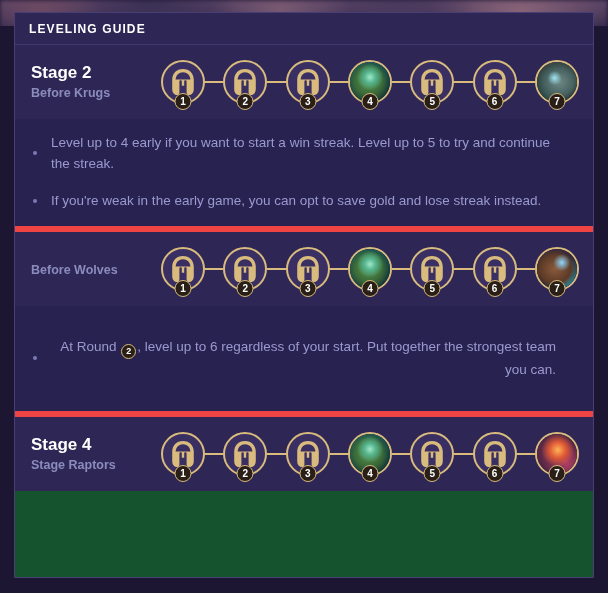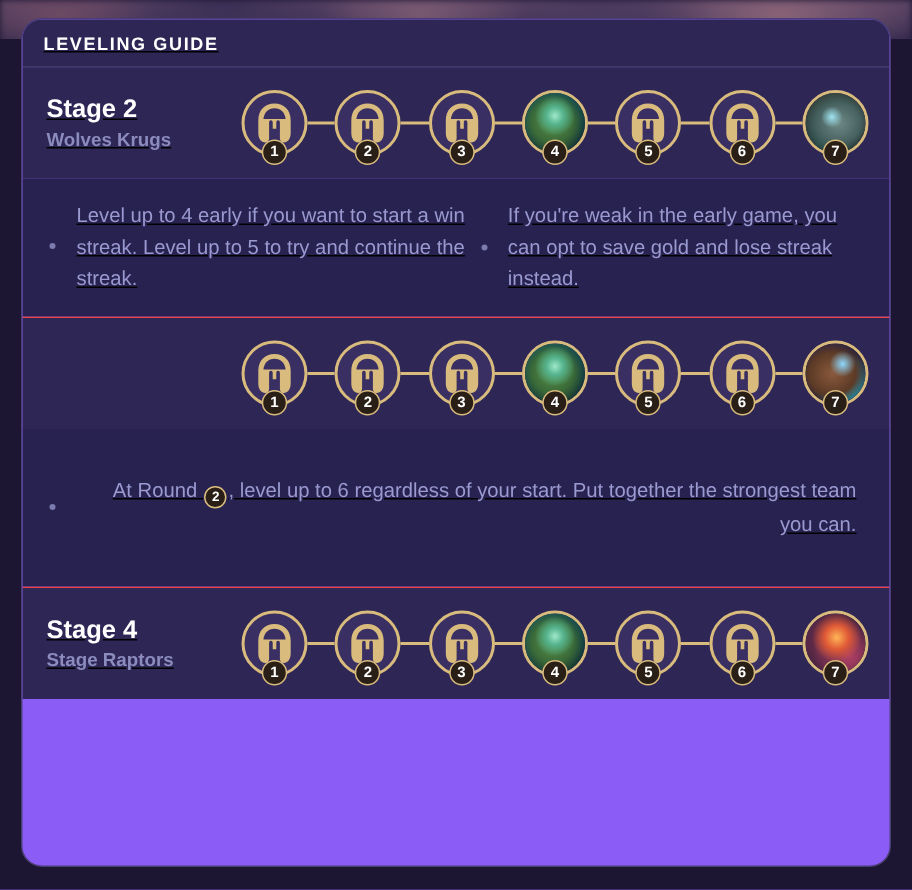--- a/index.html
+++ b/index.html
@@ -32,43 +32,42 @@
     left: 0; top: 26px;
     width: 608px; height: 567px;
     background: #1d1633;
   }
 
   .card {
     position: absolute;
     left: 14px; top: 12px;
     width: 580px;
     height: 566px;
-    background: #8b5cf6;
+    background: #14532d;
     border: 1px solid #4a3f74;
-    border-radius: 14px;
+    border-radius: 1px;
     overflow: hidden;
-    text-decoration: underline;
   }
 
   .card-header {
     height: 32px;
     background: #2e2755;
     border-bottom: 1px solid #413a6b;
     display: flex;
     align-items: center;
     padding-left: 14px;
   }
   .card-header-title {
     color: #ffffff;
     font-size: 12px;
     font-weight: bold;
     letter-spacing: 1.1px;
   }
 
-  .stage-block { border-bottom: 1px solid #ef4444; }
+  .stage-block { border-bottom: 6px solid #ef4444; }
   .stage-block:last-child { border-bottom: none; }
 
   .stage-row {
     height: 74px;
     display: flex;
     align-items: center;
     padding-left: 16px;
     background: #2e2755;
   }
 
@@ -168,33 +167,34 @@
     font-weight: bold;
     display: flex;
     align-items: center;
     justify-content: center;
     line-height: 1;
     z-index: 2;
   }
 
   .tips {
     background: #282250;
-    padding: 13px 22px 15px 18px;
-    display: flex;
+    padding: 13px 37px 15px 18px;
+    display: flex;
+    flex-direction: column;
     justify-content: center;
   }
 
   .tip {
     display: flex;
     align-items: center;
     color: #9a9ad0;
     font-size: 13.5px;
     line-height: 21px;
   }
-  .tip + .tip { margin-top: 1px; }
+  .tip + .tip { margin-top: 16px; }
   .tip-dot {
     width: 4px; height: 4px;
     border-radius: 50%;
     background: #7b7bb0;
     flex: none;
     margin-right: 14px;
   }
   .tip-text { flex: 1; }
 
   .inline-badge {
@@ -220,21 +220,21 @@
 
 <div class="card">
   <div class="card-header">
     <span class="card-header-title">LEVELING GUIDE</span>
   </div>
   <div id="stages-container">
       <div class="stage-block">
         <div class="stage-row">
           <div class="stage-labels">
             <div class="stage-title">Stage 2</div>
-            <div class="stage-sub">Wolves Krugs</div>
+            <div class="stage-sub">Before Krugs</div>
           </div>
           <div class="rounds">
             <div class="node-wrap">
               <div class="node">
                 <span>
                   <svg class="helmet" viewBox="0 0 26 28">
                     <path fill="#d8bb7d" d="M13 1C6.4 1 2.2 5.6 2.2 12.1v8.6c0 3.9 2 6.3 4.6 6.3 1.6 0 2.6-1 2.6-2.6V13.6c0-.9.5-1.4 1.2-1.4.7 0 1.2.5 1.2 1.4v4.2h2.4v-4.2c0-.9.5-1.4 1.2-1.4.7 0 1.2.5 1.2 1.4v10.8c0 1.6 1 2.6 2.6 2.6 2.6 0 4.6-2.4 4.6-6.3v-8.6C23.8 5.6 19.6 1 13 1z"></path>
                     <path fill="#3a2f63" d="M13 4.2c-4.2 0-7 2.9-7.4 7.2h14.8C20 7.1 17.2 4.2 13 4.2z"></path>
                   </svg>
                 </span>
@@ -312,20 +312,21 @@
           </div>
           <div class="tip">
             <span class="tip-dot"></span>
             <span class="tip-text">If you're weak in the early game, you can opt to save gold and lose streak instead.</span>
           </div>
         </div>
       </div>
       <div class="stage-block">
         <div class="stage-row">
           <div class="stage-labels">
+            <div class="stage-sub">Before Wolves</div>
           </div>
           <div class="rounds">
             <div class="node-wrap">
               <div class="node">
                 <span>
                   <svg class="helmet" viewBox="0 0 26 28">
                     <path fill="#d8bb7d" d="M13 1C6.4 1 2.2 5.6 2.2 12.1v8.6c0 3.9 2 6.3 4.6 6.3 1.6 0 2.6-1 2.6-2.6V13.6c0-.9.5-1.4 1.2-1.4.7 0 1.2.5 1.2 1.4v4.2h2.4v-4.2c0-.9.5-1.4 1.2-1.4.7 0 1.2.5 1.2 1.4v10.8c0 1.6 1 2.6 2.6 2.6 2.6 0 4.6-2.4 4.6-6.3v-8.6C23.8 5.6 19.6 1 13 1z"></path>
                     <path fill="#3a2f63" d="M13 4.2c-4.2 0-7 2.9-7.4 7.2h14.8C20 7.1 17.2 4.2 13 4.2z"></path>
                   </svg>
                 </span>

